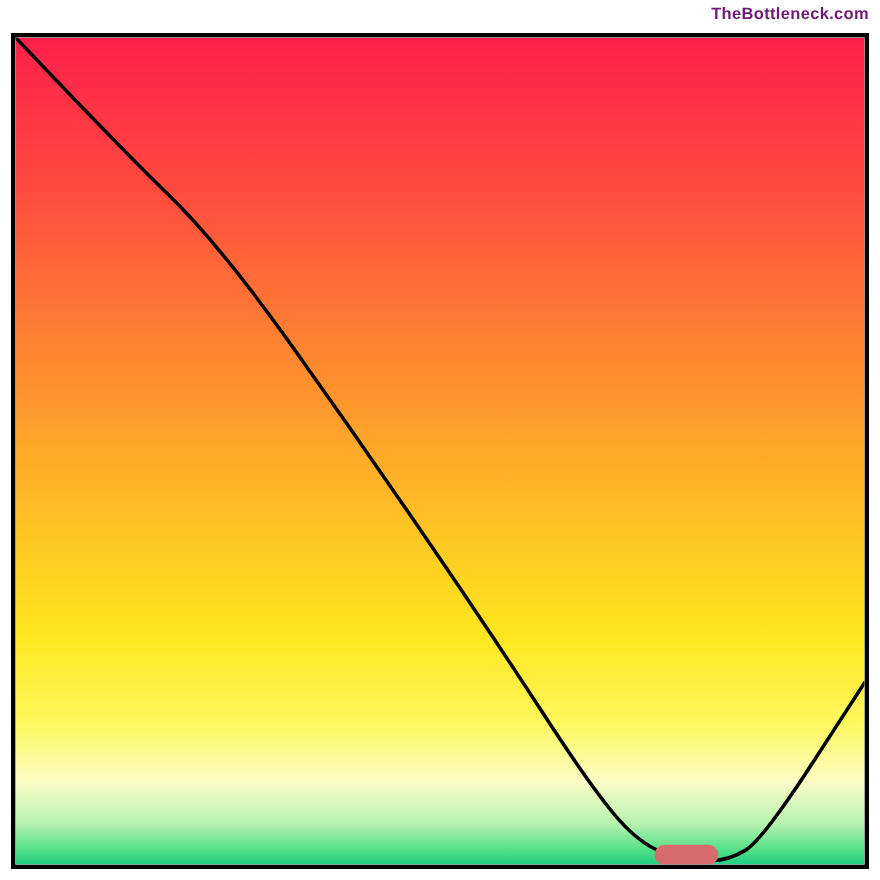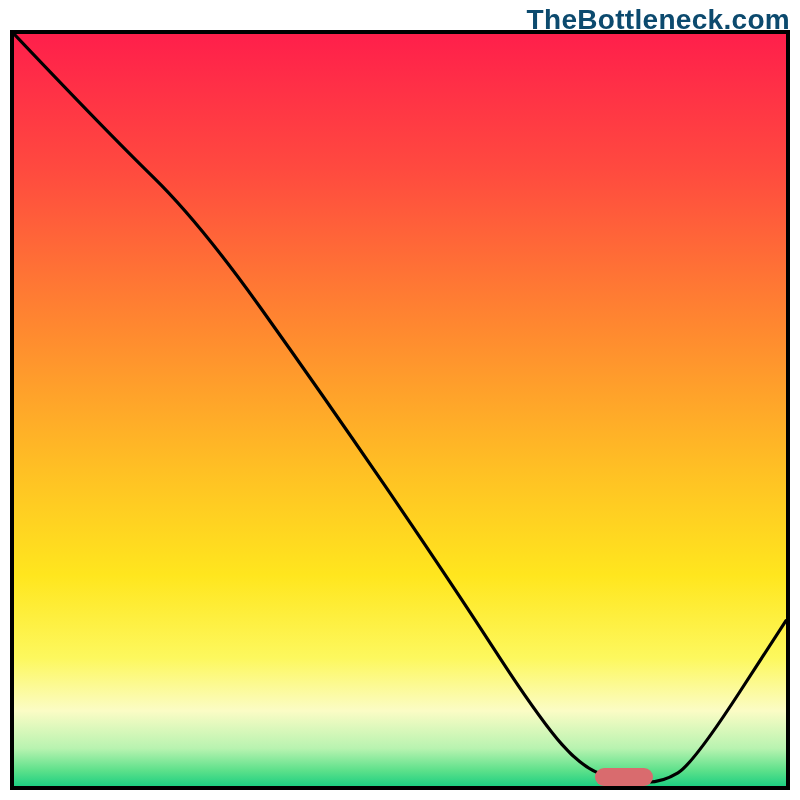--- a/index.html
+++ b/index.html
@@ -13,23 +13,23 @@
   .chart-container {
     position: relative;
     width: 800px;
     height: 800px;
   }
   .watermark {
     position: absolute;
     top: 4px;
     right: 10px;
     font-family: Arial, Helvetica, sans-serif;
-    font-size: 28px;
+    font-size: 15px;
     font-weight: 600;
-    color: #0c4a6e;
+    color: #701a75;
     letter-spacing: 0.3px;
     z-index: 5;
   }
   .plot {
     position: absolute;
     left: 10px;
     top: 30px;
     width: 780px;
     height: 760px;
     border: 4px solid #000;

